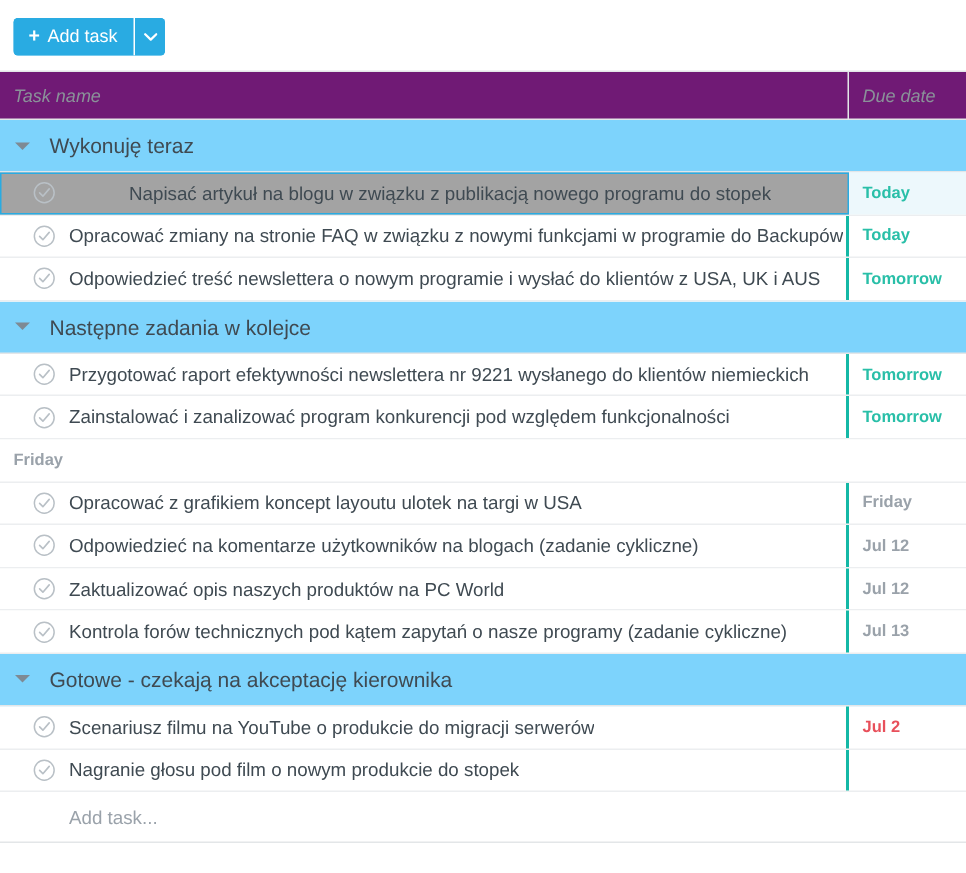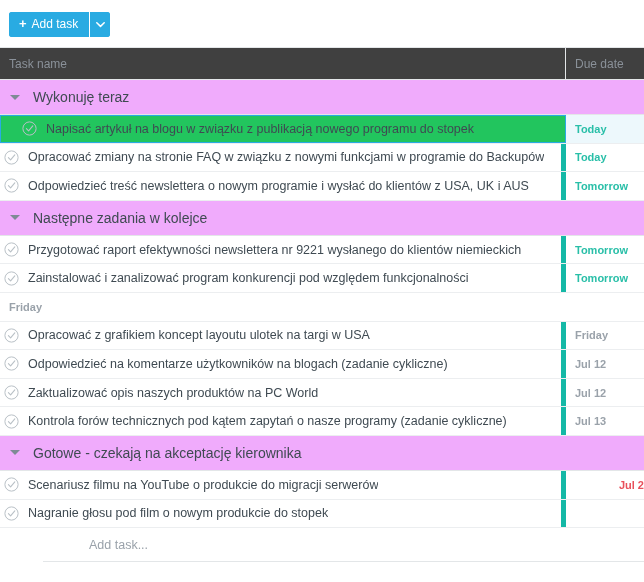--- a/index.html
+++ b/index.html
@@ -75,22 +75,23 @@
     padding: 0;
   }
   .add-task-caret svg { display: block; }
 
   
   .col-head {
     height: 32px;
     display: flex;
     align-items: center;
     border-bottom: 1px solid #e3e6e8;
-    background: #404040;
-    box-sizing: border-box;
+    background: #701a75;
+    box-sizing: border-box;
+    font-style: italic;
   }
   .col-head .c-name {
     width: 566px;
     box-sizing: border-box;
     padding-left: 9px;
     color: #8a9199;
     font-size: 12px;
     border-right: 1px solid #e3e6e8;
     height: 32px;
     display: flex;
@@ -107,21 +108,21 @@
     align-items: center;
   }
 
   
   .group-head {
     height: 35px;
     display: flex;
     align-items: center;
     padding-left: 10px;
     border-bottom: 1px solid #e3e6e8;
-    background: #f0abfc;
+    background: #7dd3fc;
     box-sizing: border-box;
   }
   .caret-tri {
     width: 0;
     height: 0;
     border-left: 5px solid transparent;
     border-right: 5px solid transparent;
     border-top: 5px solid #7e8a94;
     margin-right: 13px;
     flex: none;
@@ -139,22 +140,22 @@
     border-bottom: 1px solid #eceef0;
     background: #ffffff;
     box-sizing: border-box;
     position: relative;
   }
   .row .cell-name {
     width: 566px;
     box-sizing: border-box;
     display: flex;
     align-items: center;
-    padding-left: 4px;
-    border-right: 5px solid #14b8a6;
+    padding-left: 22px;
+    border-right: 2px solid #14b8a6;
   }
   .row .cell-due {
     flex: 1;
     box-sizing: border-box;
     display: flex;
     align-items: center;
     padding-left: 9px;
     font-size: 11px;
     font-weight: bold;
   }
@@ -167,49 +168,49 @@
   .check svg { display: block; }
   .task-text {
     font-size: 12.5px;
     color: #3f4a52;
     white-space: nowrap;
     overflow: hidden;
   }
 
   .due-teal { color: #29bfa8; }
   .due-gray { color: #9aa2aa; }
-  .due-red  { color: #e8505b; justify-content: flex-end; }
+  .due-red  { color: #e8505b; }
 
   
   .row.selected .cell-name {
-    background: #22c55e;
+    background: #a3a3a3;
     border: 1px solid #29abe2;
     border-right: 1px solid #29abe2;
     padding-left: 21px;
+    gap: 40px;
   }
   .row.selected .cell-due {
     background: #edf8fc;
   }
   .row.selected {
     border-bottom: 1px solid #eceef0;
   }
 
   
   .add-inline {
     height: 34px;
     display: flex;
     align-items: center;
     padding-left: 46px;
     color: #9aa2aa;
     font-size: 12.5px;
     border-bottom: 1px solid #e3e6e8;
     background: #ffffff;
     box-sizing: border-box;
     cursor: text;
-    margin-left: 43px;
   }
   .tail { background: #ffffff; height: 14px; }
 </style>
 </head>
 <body>
 
 <div class="app">
 
   <div class="toolbar">
     <div class="add-task-group">

